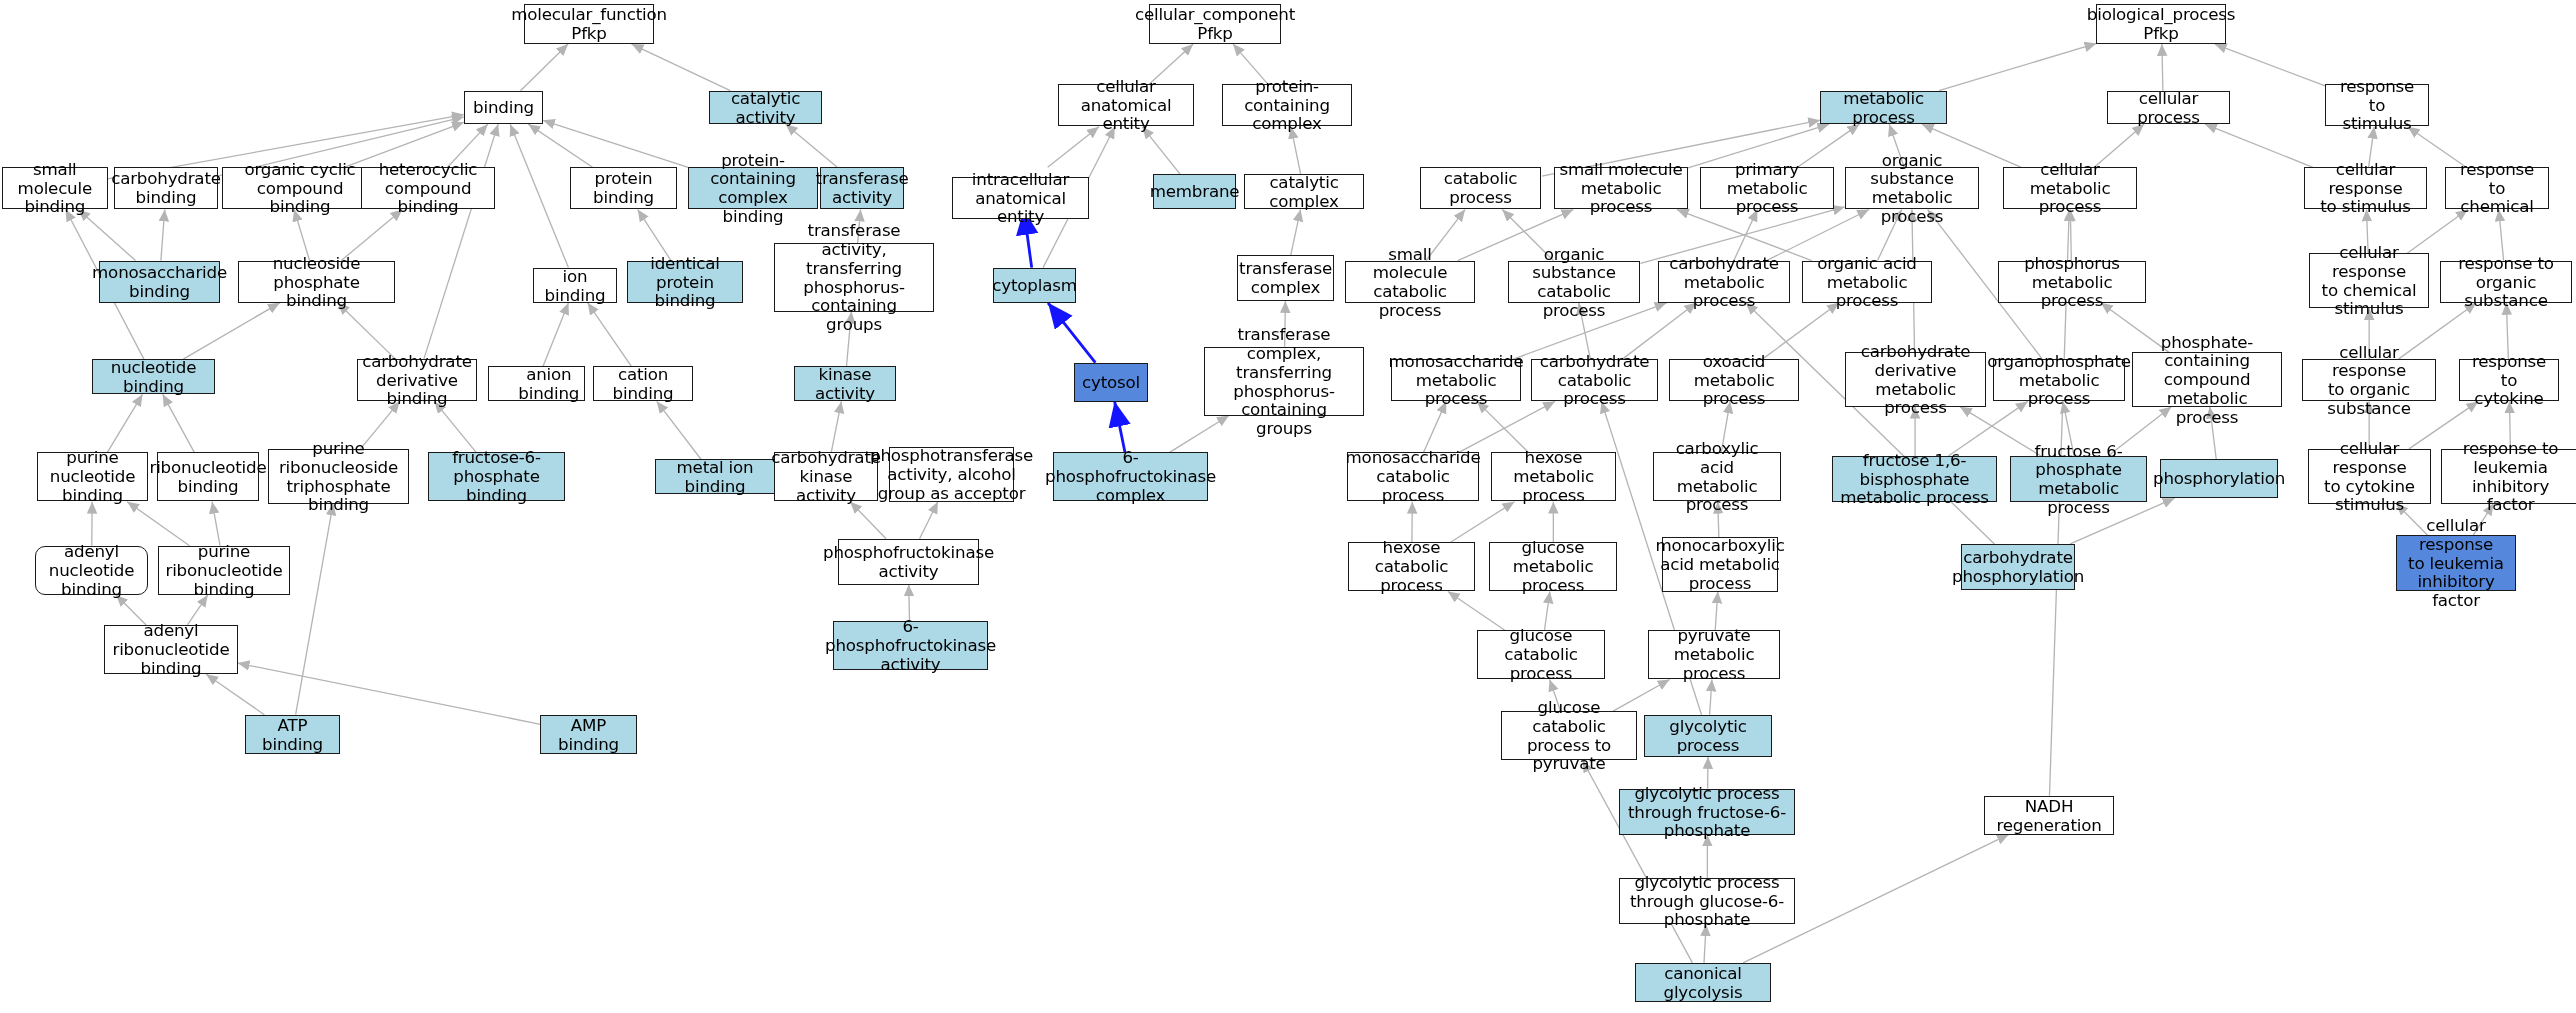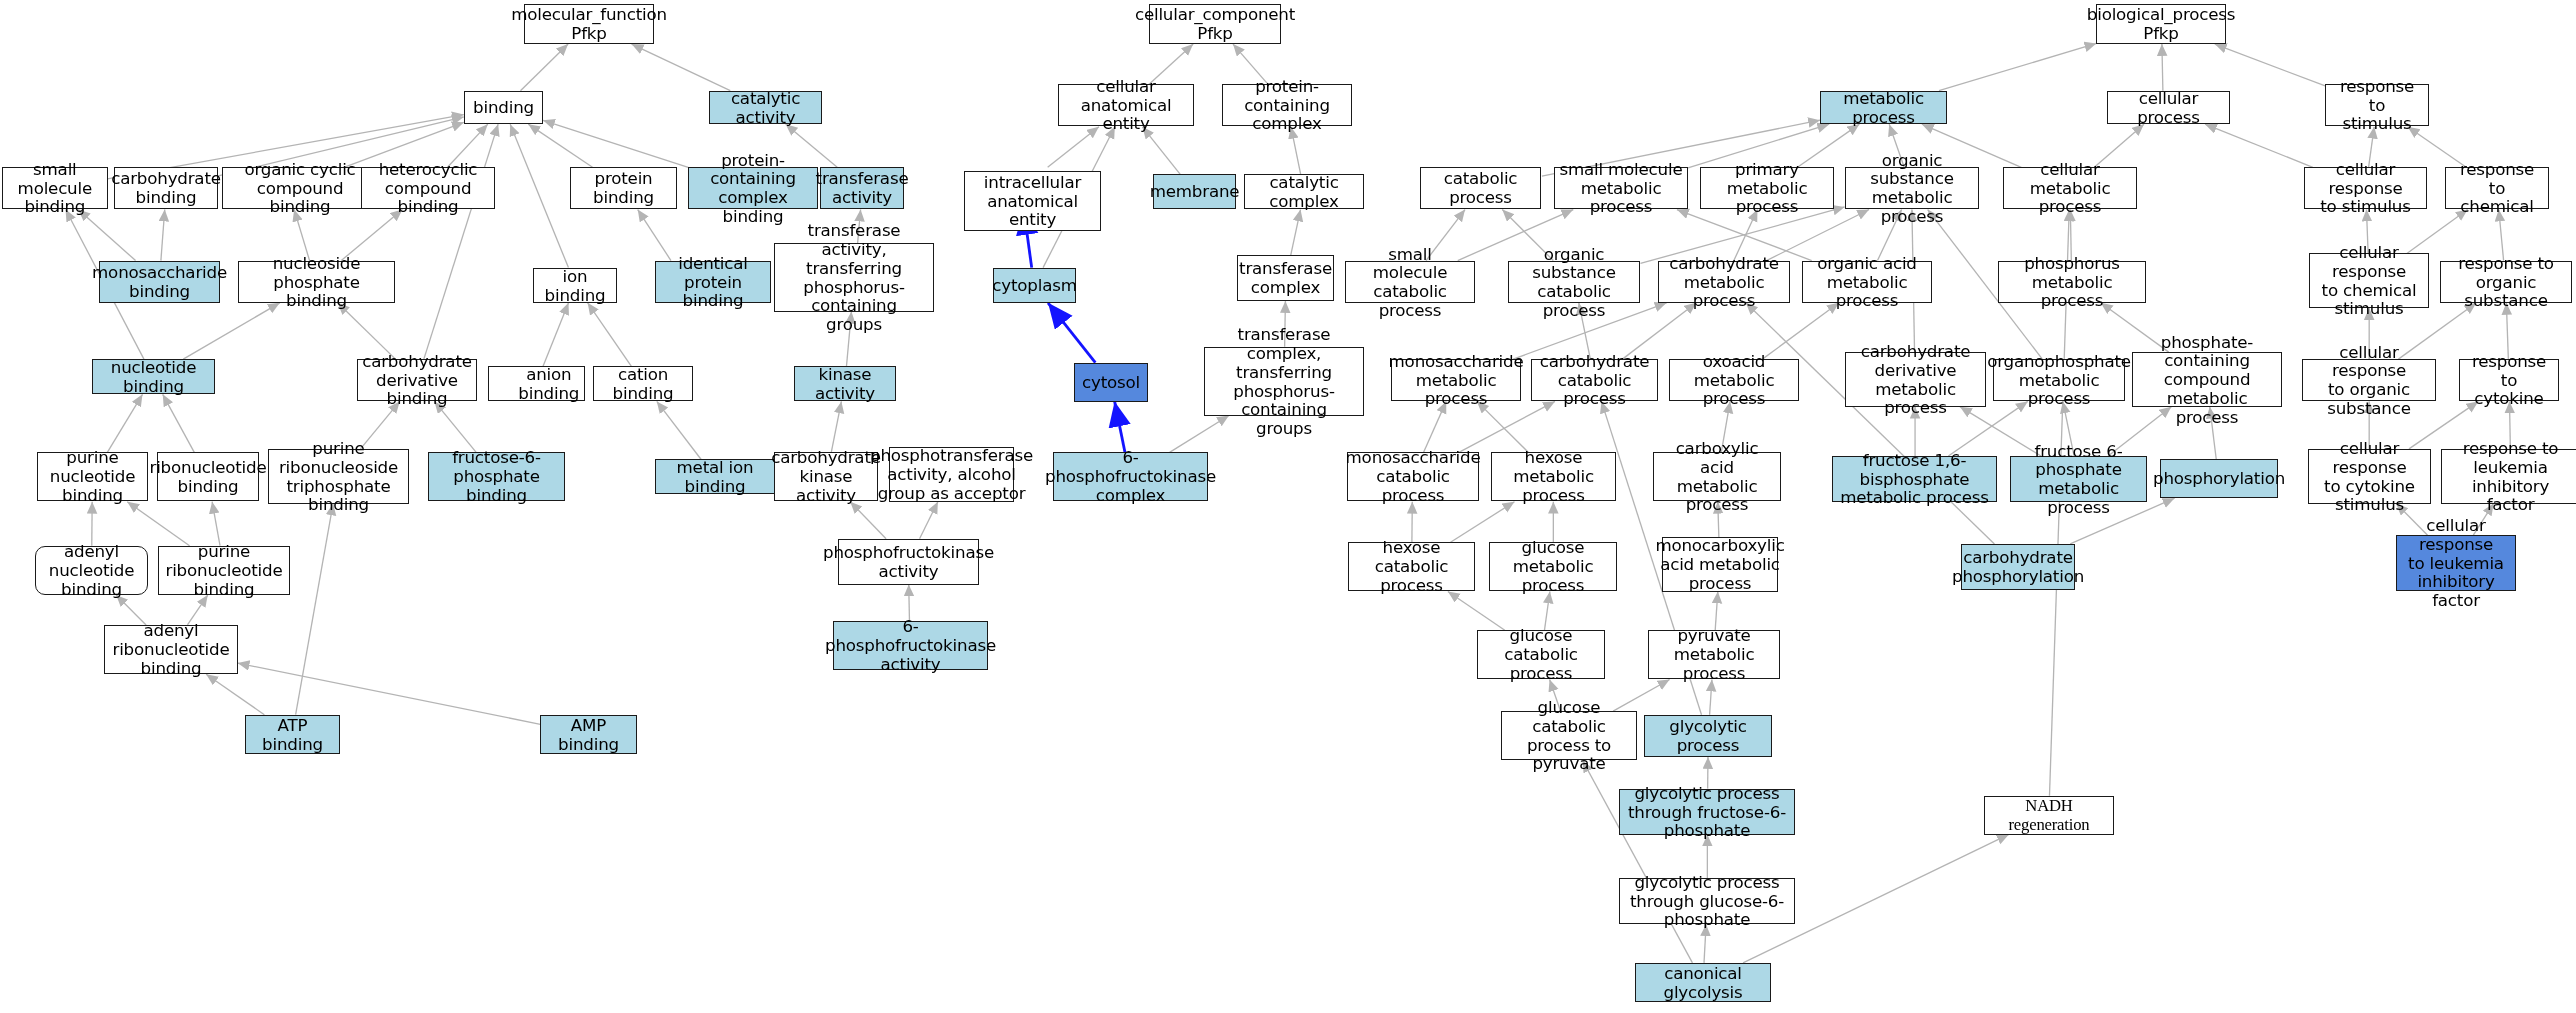--- a/index.html
+++ b/index.html
@@ -200,21 +200,21 @@
 binding</div>
       <div class="go-node fill-white" style="left: 222px; top: 167px; width: 156px; height: 42px;">organic cyclic
 compound binding</div>
       <div class="go-node fill-white" style="left: 361px; top: 167px; width: 134px; height: 42px;">heterocyclic
 compound binding</div>
       <div class="go-node fill-white" style="left: 570px; top: 167px; width: 107px; height: 42px;">protein binding</div>
       <div class="go-node fill-light" style="left: 688px; top: 167px; width: 130px; height: 42px;">protein-containing
 complex binding</div>
       <div class="go-node fill-light" style="left: 820px; top: 167px; width: 84px; height: 42px;">transferase
 activity</div>
-      <div class="go-node fill-white" style="left: 952px; top: 171px; width: 137px; height: 60px; margin-left: 12px;">intracellular
+      <div class="go-node fill-white" style="left: 952px; top: 177px; width: 137px; height: 42px;">intracellular
 anatomical entity</div>
       <div class="go-node fill-light" style="left: 1153px; top: 174px; width: 83px; height: 35px;">membrane</div>
       <div class="go-node fill-white" style="left: 1244px; top: 174px; width: 120px; height: 35px;">catalytic complex</div>
       <div class="go-node fill-white" style="left: 1420px; top: 167px; width: 121px; height: 42px;">catabolic process</div>
       <div class="go-node fill-white" style="left: 1554px; top: 167px; width: 134px; height: 42px;">small molecule
 metabolic process</div>
       <div class="go-node fill-white" style="left: 1700px; top: 167px; width: 134px; height: 42px;">primary metabolic
 process</div>
       <div class="go-node fill-white" style="left: 1845px; top: 167px; width: 134px; height: 42px;">organic substance
 metabolic process</div>
@@ -234,21 +234,21 @@
 Pfkp</div>
       <div class="go-node fill-light" style="left: 1820px; top: 91px; width: 127px; height: 33px;">metabolic process</div>
       <div class="go-node fill-white" style="left: 2107px; top: 91px; width: 123px; height: 33px;">cellular process</div>
       <div class="go-node fill-white" style="left: 2325px; top: 84px; width: 104px; height: 42px;">response to
 stimulus</div>
       <div class="go-node fill-light" style="left: 99px; top: 261px; width: 121px; height: 42px;">monosaccharide
 binding</div>
       <div class="go-node fill-white" style="left: 238px; top: 261px; width: 157px; height: 42px;">nucleoside phosphate
 binding</div>
       <div class="go-node fill-white" style="left: 533px; top: 268px; width: 84px; height: 35px;">ion binding</div>
-      <div class="go-node fill-light" style="left: 627px; top: 261px; width: 116px; height: 42px; margin-left: 28px;">identical protein
+      <div class="go-node fill-light" style="left: 627px; top: 261px; width: 116px; height: 42px;">identical protein
 binding</div>
       <div class="go-node fill-white" style="left: 774px; top: 243px; width: 160px; height: 69px;">transferase
 activity, transferring
 phosphorus-containing
 groups</div>
       <div class="go-node fill-light" style="left: 993px; top: 268px; width: 83px; height: 35px;">cytoplasm</div>
       <div class="go-node fill-white" style="left: 1237px; top: 255px; width: 97px; height: 46px;">transferase
 complex</div>
       <div class="go-node fill-white" style="left: 1345px; top: 261px; width: 130px; height: 42px;">small molecule
 catabolic process</div>
@@ -354,19 +354,19 @@
 process</div>
       <div class="go-node fill-white" style="left: 1648px; top: 630px; width: 132px; height: 49px;">pyruvate metabolic
 process</div>
       <div class="go-node fill-light" style="left: 245px; top: 715px; width: 95px; height: 39px;">ATP binding</div>
       <div class="go-node fill-light" style="left: 540px; top: 715px; width: 97px; height: 39px;">AMP binding</div>
       <div class="go-node fill-white" style="left: 1501px; top: 711px; width: 136px; height: 49px;">glucose catabolic
 process to pyruvate</div>
       <div class="go-node fill-light" style="left: 1644px; top: 715px; width: 128px; height: 42px;">glycolytic process</div>
       <div class="go-node fill-light" style="left: 1619px; top: 789px; width: 176px; height: 46px;">glycolytic process
 through fructose-6-phosphate</div>
-      <div class="go-node fill-white" style="left: 1984px; top: 796px; width: 130px; height: 39px; font-family: Liberation Serif, serif;">NADH regeneration</div>
+      <div class="go-node fill-white" style="left: 1984px; top: 796px; width: 130px; height: 39px;">NADH regeneration</div>
       <div class="go-node fill-white" style="left: 1619px; top: 878px; width: 176px; height: 46px;">glycolytic process
 through glucose-6-phosphate</div>
       <div class="go-node fill-light" style="left: 1635px; top: 963px; width: 136px; height: 39px;">canonical glycolysis</div>
     </div>
 </div>
 
 
 </body></html>

